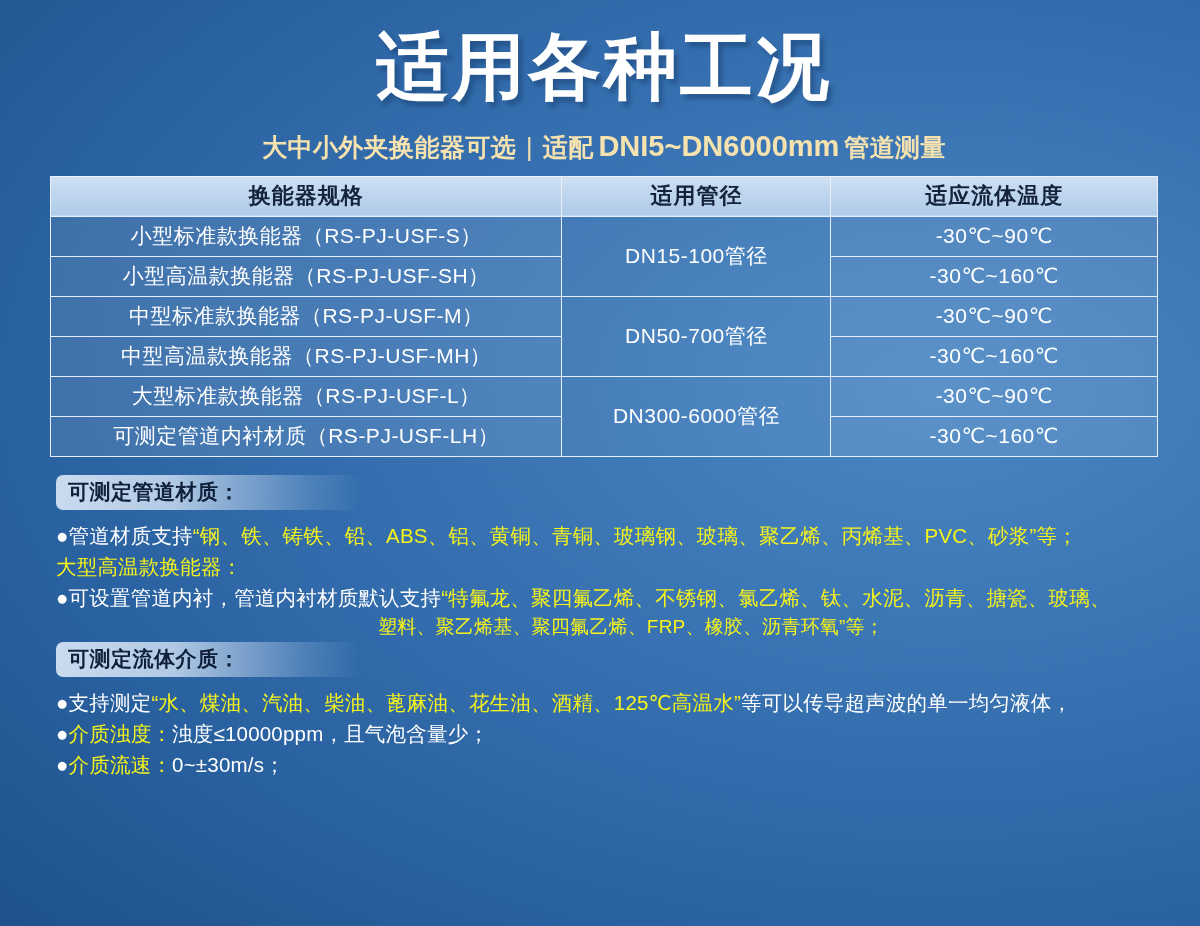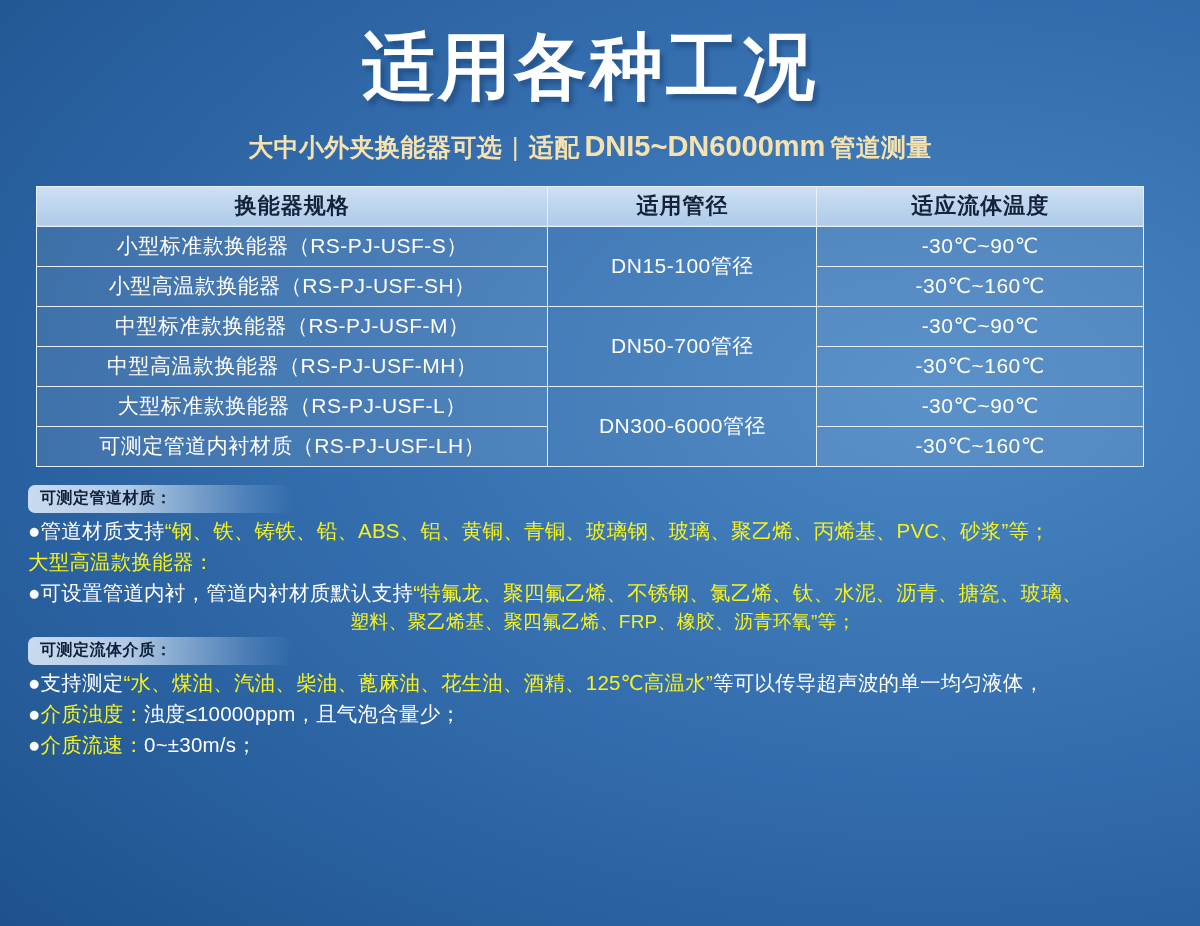--- a/index.html
+++ b/index.html
@@ -20,20 +20,21 @@
         #29609F 65%,
         #215690 82%,
         #1C4C86 100%);
     position: relative;
   }
 
   .page {
     width: 1180px;
     height: 926px;
     position: relative;
+    padding-left: 28px;
   }
 
   
   .header {
     padding-top: 26px;
     text-align: center;
   }
 
   .main-title {
     font-size: 73px;
@@ -60,21 +61,21 @@
     padding: 0 5px;
   }
   .subtitle .code {
     font-size: 29px;
     font-weight: bold;
     letter-spacing: 0px;
   }
 
   
   .spec-table-wrap {
-    margin: 22px auto 0 auto;
+    margin: 12px auto 0 auto;
     width: 1108px;
   }
   table.spec-table {
     width: 100%;
     border-collapse: collapse;
     table-layout: fixed;
   }
   table.spec-table th,
   table.spec-table td {
     border: 1px solid #E8EFF7;
@@ -105,32 +106,32 @@
   col.c-temp   { width: 29.5%; }
 
   
   .detail {
     margin: 18px 0 0 28px;
     width: 1150px;
   }
 
   .sec-badge {
     display: inline-block;
-    font-size: 16px;
+    font-size: 21px;
     font-weight: bold;
     color: #10203A;
     padding: 3px 120px 4px 12px;
     border-radius: 7px;
     background: linear-gradient(to right,
        rgba(208, 224, 242, 0.96) 0%,
        rgba(196, 216, 238, 0.88) 38%,
        rgba(150, 186, 222, 0.30) 82%,
        rgba(120, 165, 210, 0.00) 100%);
     letter-spacing: 0.5px;
-    margin-bottom: 2px;
+    margin-bottom: 10px;
   }
 
   .line {
     font-size: 20.5px;
     line-height: 1.52;
     color: #FFFFFF;
     letter-spacing: 0.2px;
     white-space: nowrap;
   }
   .y { color: #F5F21C; }

